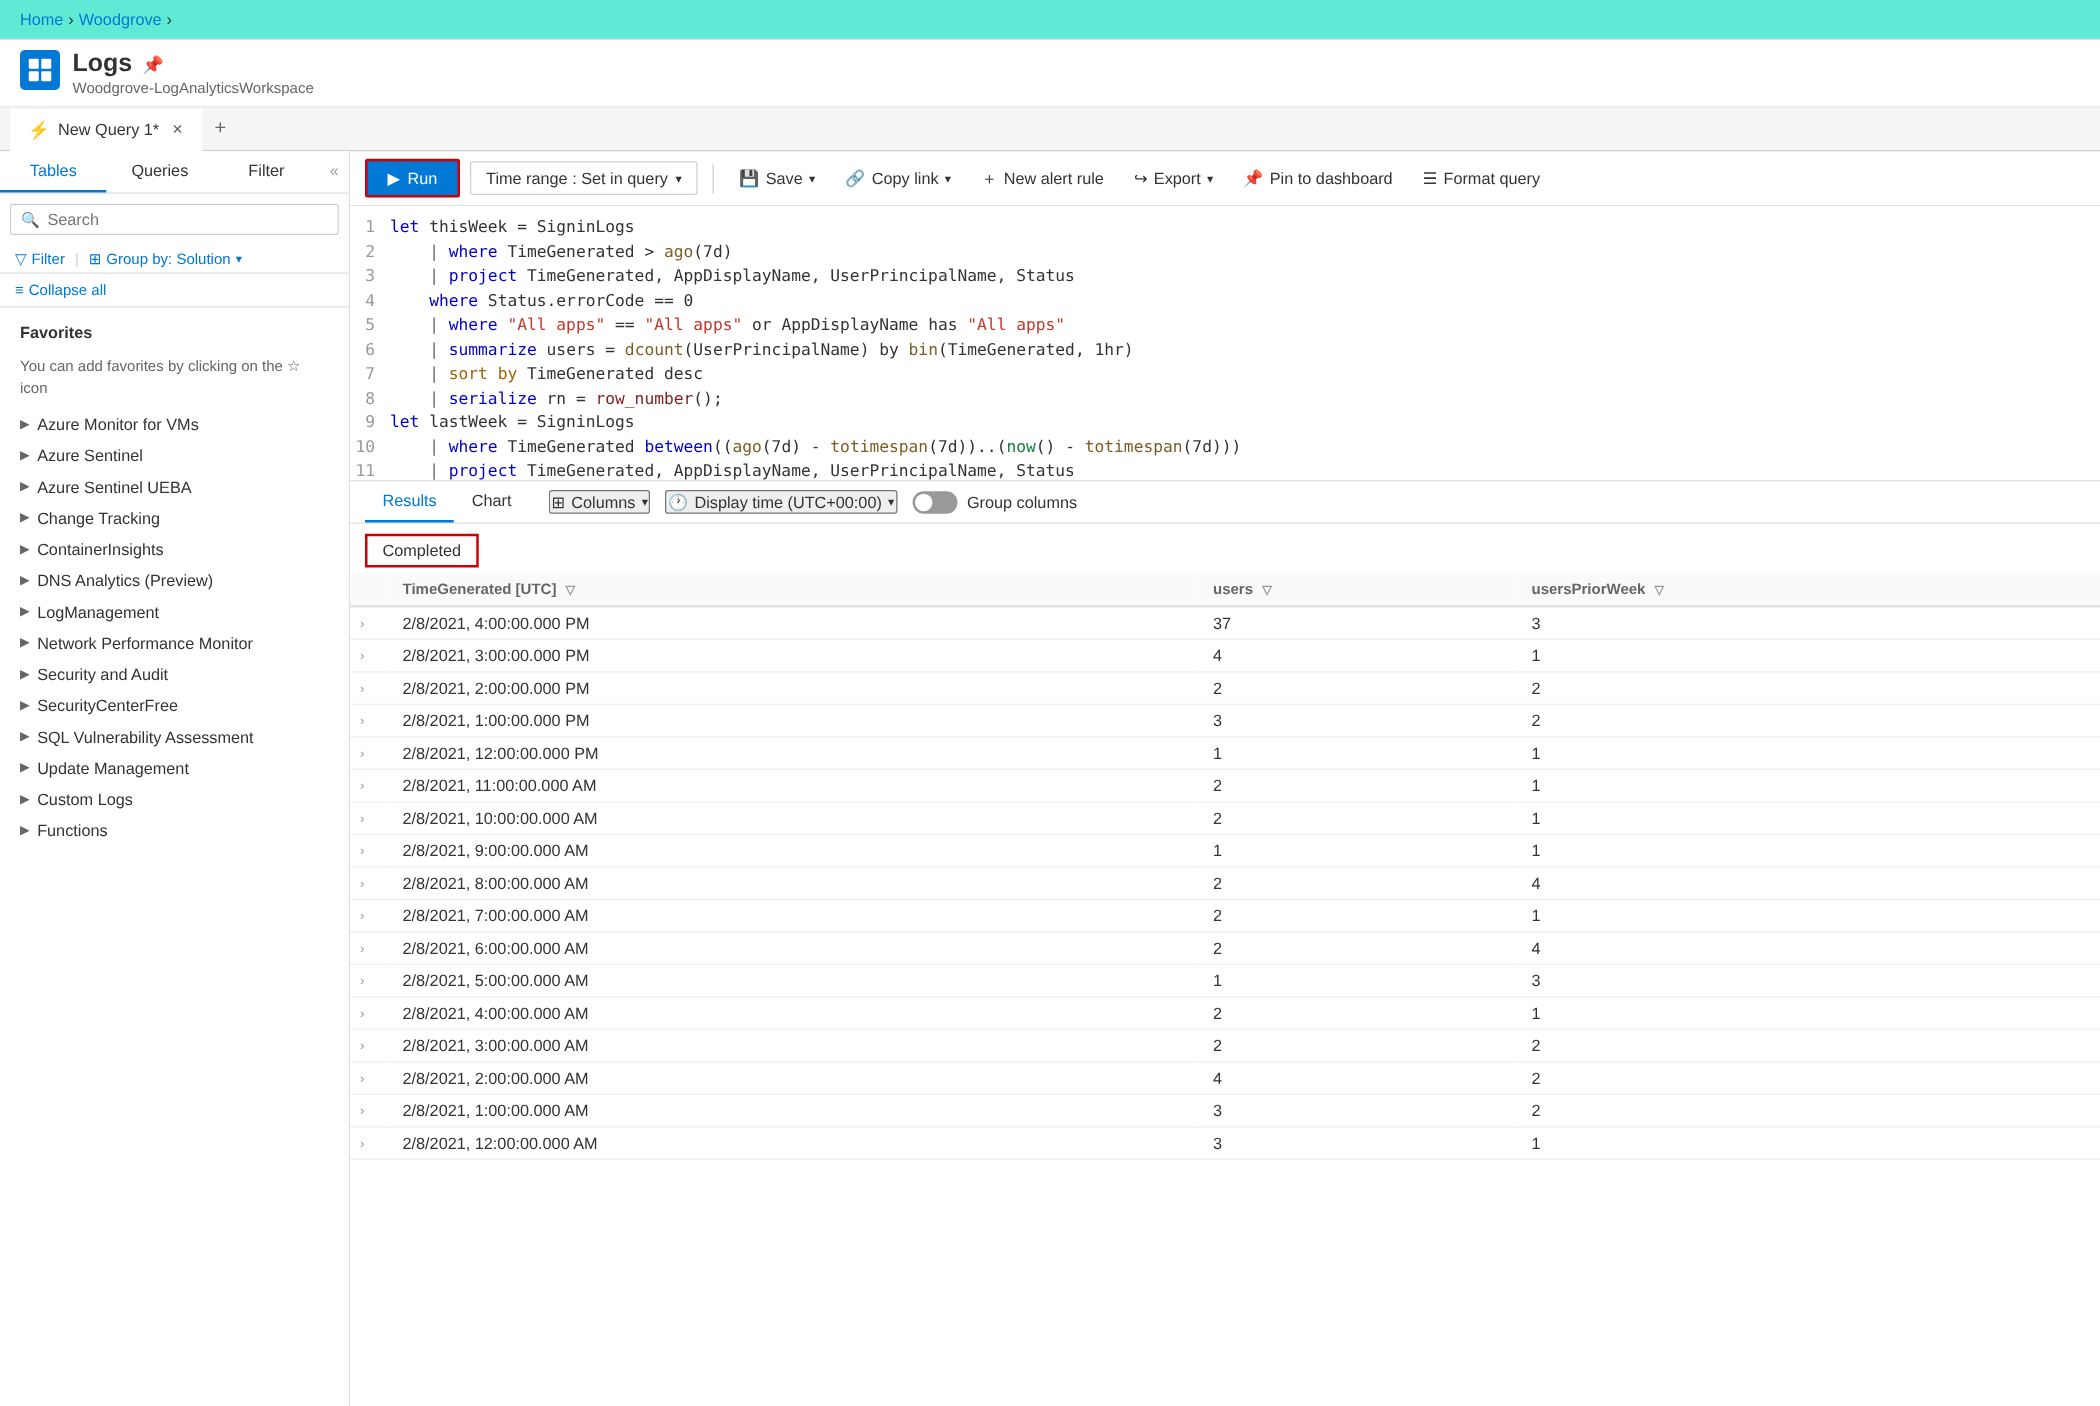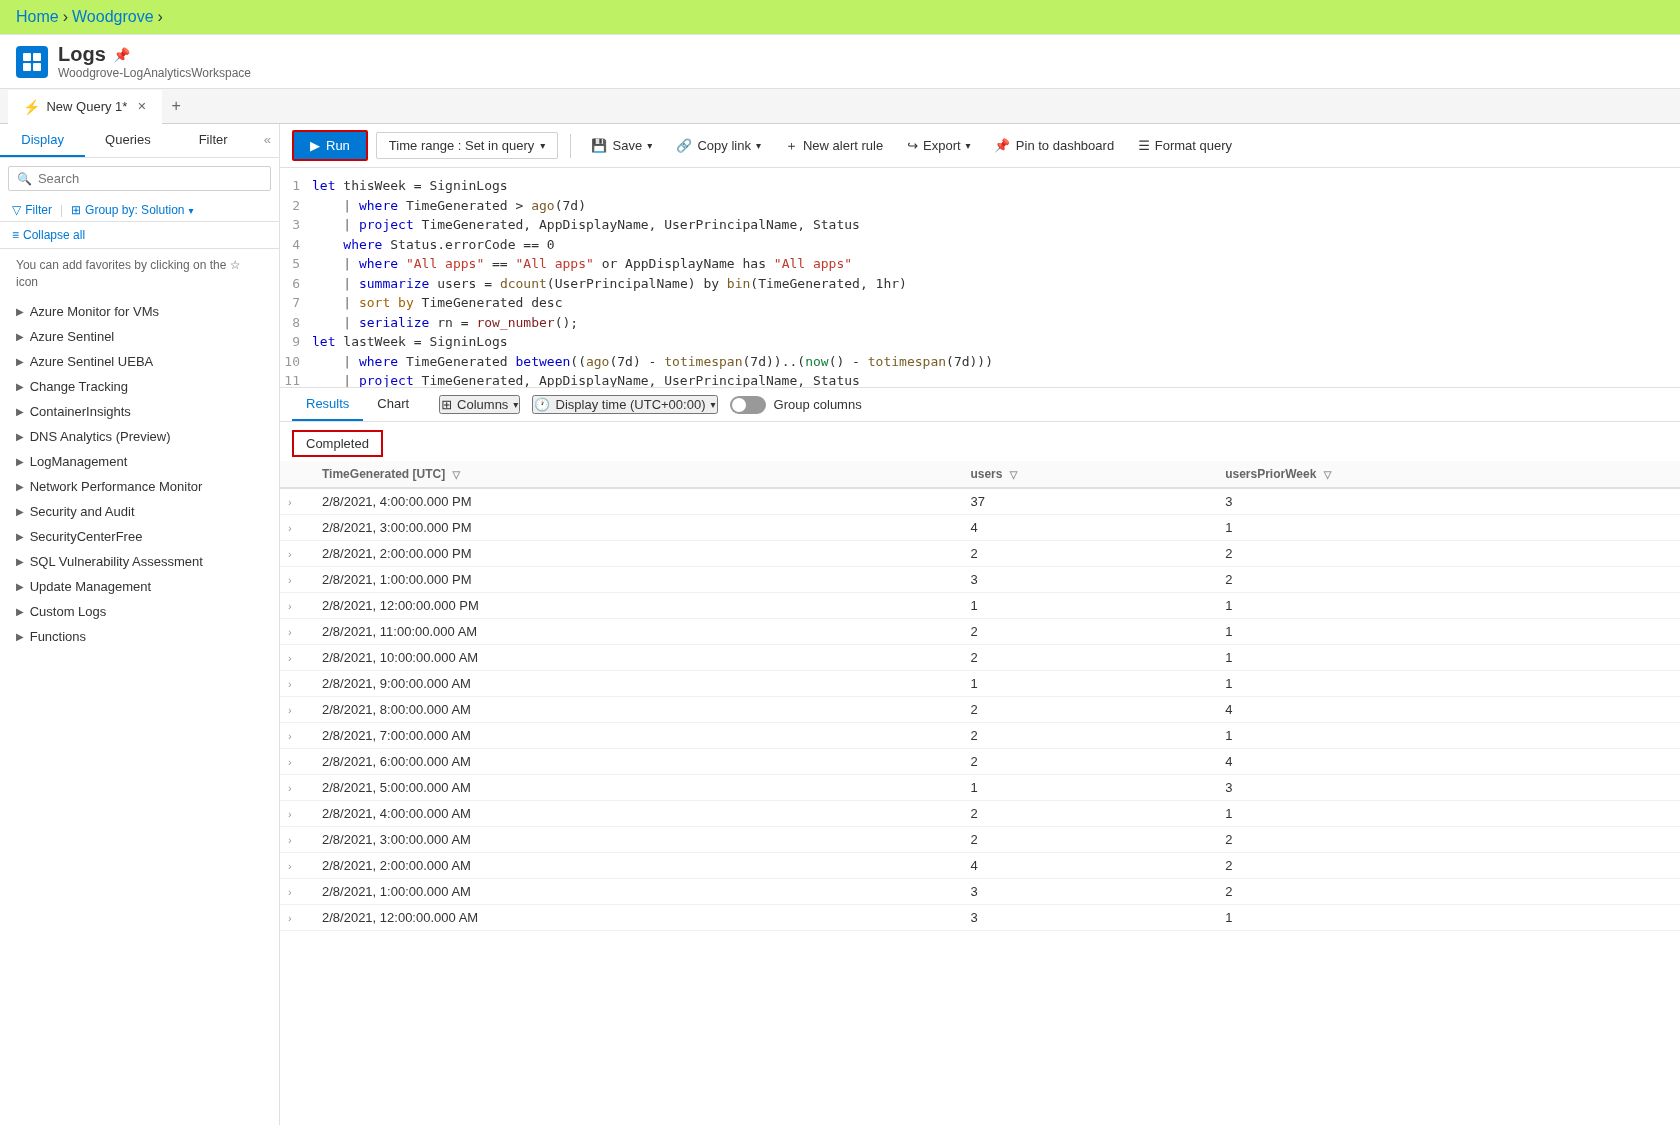--- a/index.html
+++ b/index.html
@@ -1,23 +1,23 @@
 <!DOCTYPE html>
 <html><head>
   <meta charset="utf-8">
   <style>
     * { box-sizing: border-box; margin: 0; padding: 0; }
     body { font-family: 'Segoe UI', Arial, sans-serif; font-size: 13px; background: #fff; color: #333; height: 1125px; width: 1680px; overflow: hidden; }
 
     
-    .breadcrumb { display: flex; align-items: center; padding: 8px 16px; font-size: 16px; color: #0078d4; border-bottom: 1px solid #e0e0e0; background: #bef264; }
+    .breadcrumb { display: flex; align-items: center; padding: 8px 16px; font-size: 13px; color: #0078d4; border-bottom: 1px solid #e0e0e0; background: #5eead4; }
     .breadcrumb span { color: #333; margin: 0 4px; }
 
     
-    .app-header { display: flex; align-items: center; padding: 8px 16px; background: #fff; border-bottom: 1px solid #e0e0e0; }
+    .app-header { display: flex; padding: 8px 16px; background: #fff; border-bottom: 1px solid #e0e0e0; }
     .app-logo { width: 32px; height: 32px; background: #0078d4; border-radius: 4px; display: flex; align-items: center; justify-content: center; margin-right: 10px; flex-shrink: 0; }
     .app-logo-inner { display: grid; grid-template-columns: 1fr 1fr; gap: 2px; width: 18px; height: 18px; }
     .app-logo-inner div { background: #fff; border-radius: 1px; }
     .app-title-group { display: flex; flex-direction: column; }
     .app-title { font-size: 20px; font-weight: 600; color: #333; display: flex; align-items: center; gap: 8px; }
     .app-subtitle { font-size: 12px; color: #666; }
     .pin-icon { color: #666; font-size: 14px; cursor: pointer; }
 
     
     .tab-bar { display: flex; align-items: center; border-bottom: 1px solid #d0d0d0; background: #f5f5f5; padding: 0 8px; }
@@ -124,21 +124,21 @@
     <span class="tab-close">✕</span>
   </div>
   <button class="tab-add">+</button>
 </div>
 
 <div class="main-layout">
 
   <div class="sidebar">
 
     <div class="sidebar-tabs">
-      <div class="sidebar-tab active">Display</div>
+      <div class="sidebar-tab active">Tables</div>
       <div class="sidebar-tab">Queries</div>
       <div class="sidebar-tab">Filter</div>
       <span style="margin-left:auto;padding:8px;color:#999;cursor:pointer;">«</span>
     </div>
 
     <div class="sidebar-search">
       <span class="search-icon">🔍</span>
       <input type="text" placeholder="Search" style="">
     </div>
 
@@ -154,20 +154,21 @@
         <span style="font-size:10px;">▾</span>
       </div>
     </div>
 
     <div class="sidebar-collapse">
       <span>≡</span>
       <span>Collapse all</span>
     </div>
 
     <div class="sidebar-content">
+      <div class="section-title">Favorites</div>
       <div class="section-hint">You can add favorites by clicking on the ☆ icon</div>
 
       <div class="tree-item">
         <span class="tree-chevron">▶</span>
         <span>Azure Monitor for VMs</span>
       </div>
       <div class="tree-item">
         <span class="tree-chevron">▶</span>
         <span>Azure Sentinel</span>
       </div>

